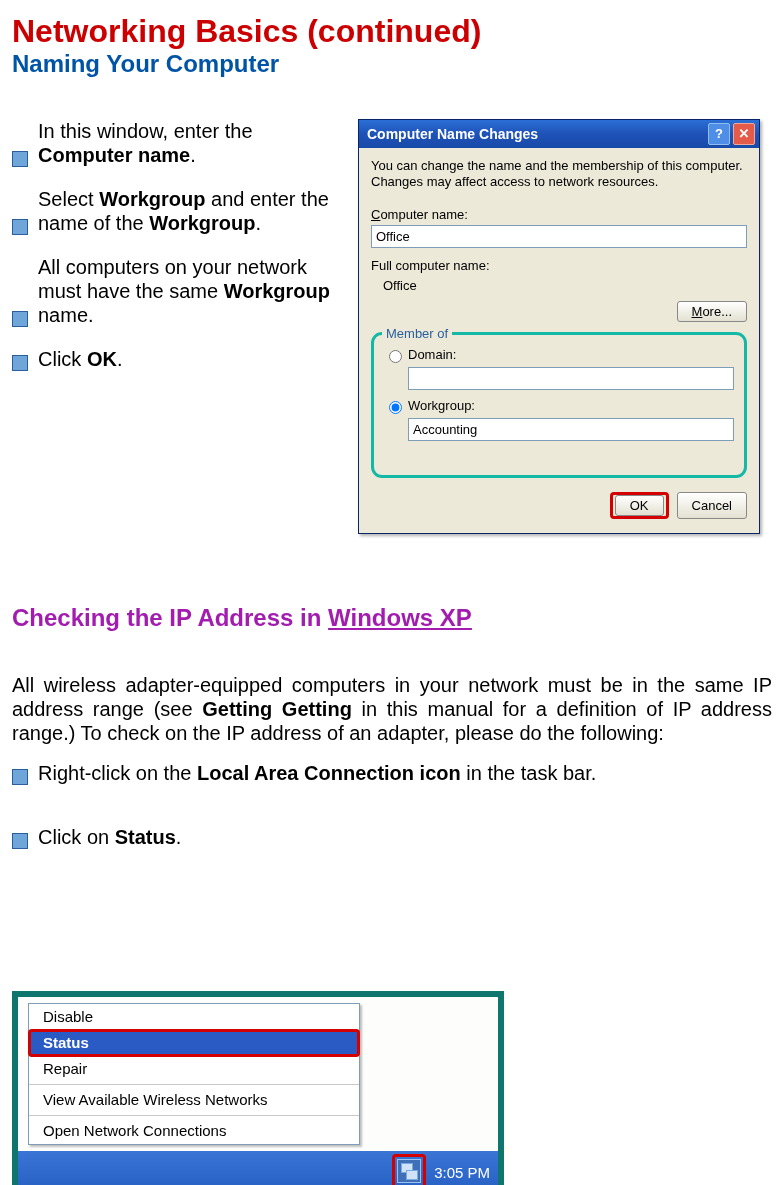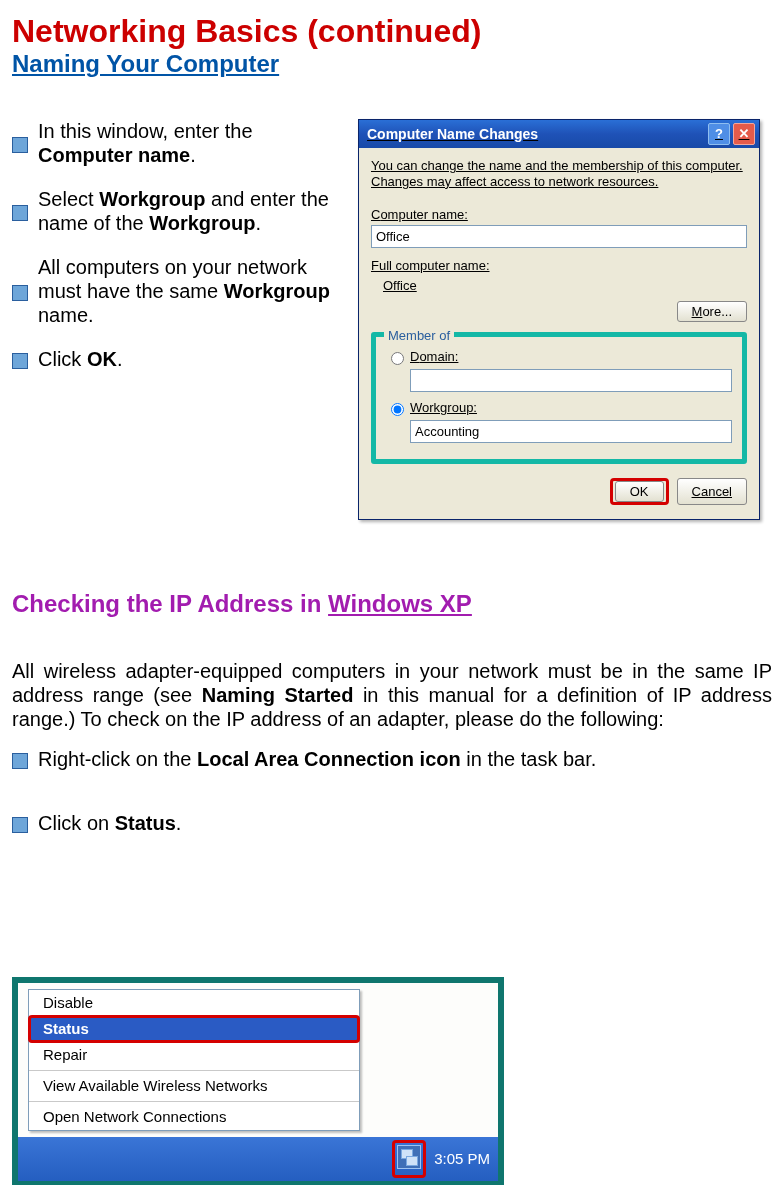--- a/index.html
+++ b/index.html
@@ -15,39 +15,38 @@
     color: #cc0000;
     font-weight: bold;
     font-size: 32px;
     margin: 4px 0 0 0;
   }
   .subtitle {
     color: #0054a6;
     font-weight: bold;
     font-size: 24px;
     margin: 0 0 40px 0;
-    text-decoration: underline;
   }
   .section-title {
     color: #a21caf;
     font-weight: bold;
     font-size: 24px;
     margin: 70px 0 40px 0;
   }
   .two-col {
     display: flex;
     align-items: flex-start;
   }
   .left {
     flex: 0 0 340px;
     padding-right: 6px;
   }
   .bullet-item {
     display: flex;
-    align-items: center;
+    align-items: flex-end;
     margin-bottom: 20px;
   }
   .square {
     display: inline-block;
     width: 14px;
     height: 14px;
     background: #6ea6d9;
     border: 1px solid #2a5f9e;
     margin: 4px 10px 0 0;
     flex: none;
@@ -61,21 +60,20 @@
 
   
   .xp-dialog {
     width: 400px;
     background: #ece9d8;
     border: 1px solid #0a246a;
     font-family: Tahoma, Arial, sans-serif;
     font-size: 13px;
     color: #000;
     box-shadow: 2px 2px 3px rgba(0,0,0,0.3);
-    text-decoration: underline;
   }
   .xp-titlebar {
     background: linear-gradient(to bottom, #2a6fd6 0%, #1f52b7 50%, #184aa8 100%);
     color: #fff;
     display: flex;
     align-items: center;
     padding: 3px 4px;
     font-weight: bold;
     font-size: 14px;
   }
@@ -113,23 +111,23 @@
   .xp-btn {
     background: linear-gradient(to bottom, #ffffff, #e3e1d1);
     border: 1px solid #888;
     border-radius: 3px;
     padding: 2px 14px;
     font-family: Tahoma, Arial, sans-serif;
     font-size: 13px;
     cursor: pointer;
   }
   .xp-group {
-    border: 5px solid #14b8a6;
-    border-radius: 3px;
-    padding: 12px 10px 8px 10px;
+    border: 3px solid #14b8a6;
+    border-radius: 11px;
+    padding: 12px 10px 26px 10px;
     position: relative;
     margin-bottom: 14px;
   }
   .xp-group-caption {
     position: absolute;
     top: -9px; left: 8px;
     background: #ece9d8;
     color: #2a5f9e;
     padding: 0 4px;
     font-size: 13px;
@@ -321,21 +319,21 @@
       </div>
     </div>
   </div>
 </div>
 
 <div class="section-title">
   <span>Checking the IP Address in </span><span class="underline-os">Windows XP</span>
 </div>
 
 <p class="body-para">
-  <span>All wireless adapter-equipped computers in your network must be in the same IP address range (see </span><b>Naming Started</b><span> in this manual for a definition of IP address range.) To check on the IP address of an adapter, please do the following:</span>
+  <span>All wireless adapter-equipped computers in your network must be in the same IP address range (see </span><b>Getting Getting</b><span> in this manual for a definition of IP address range.) To check on the IP address of an adapter, please do the following:</span>
 </p>
 
 <div class="ctx-row">
   <div class="ctx-left">
     <div class="bullet-item">
       <span class="square"></span>
       <span class="bullet-text">
         <span>Right-click on the </span><b>Local Area Connection icon</b><span> in the task bar.</span>
       </span>
     </div>

